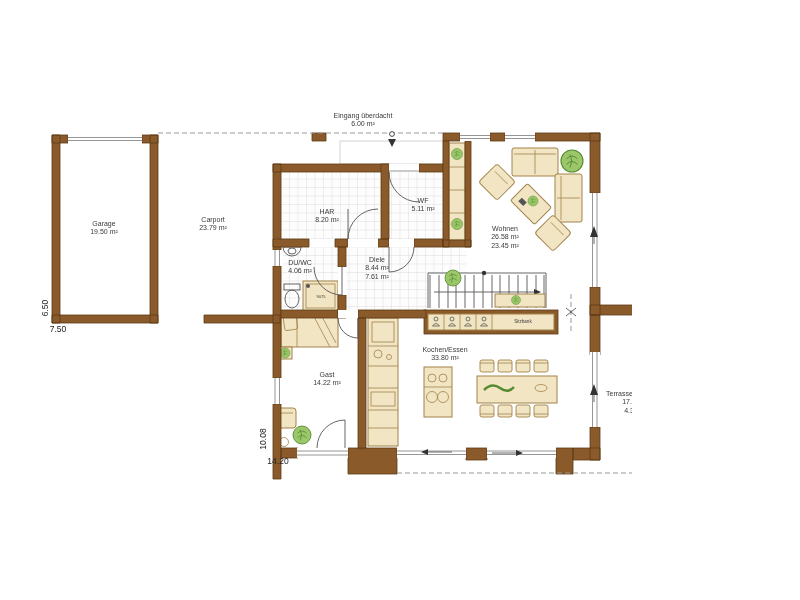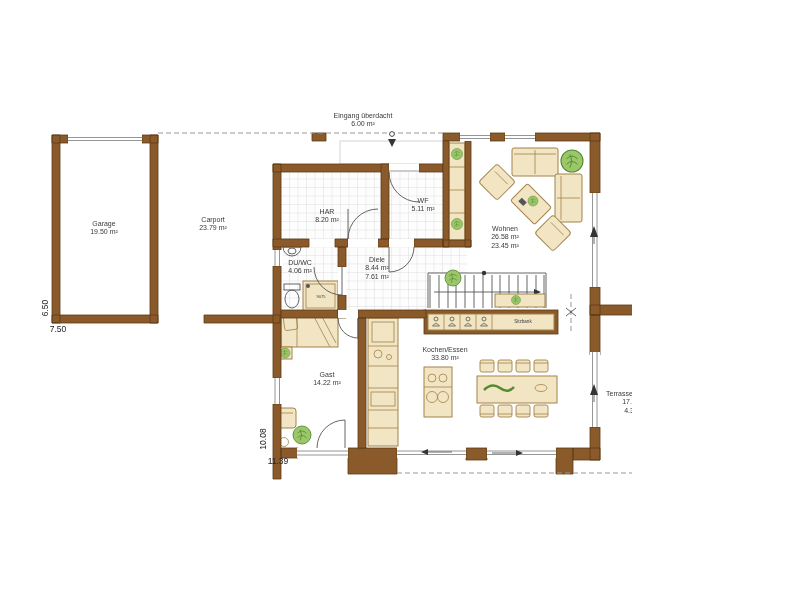--- a/index.html
+++ b/index.html
@@ -268,15 +268,15 @@
 </div>
 <div class="lbl tiny" style="left:523px;top:322px">
   <span>Sitzbank</span>
 </div>
 <div class="lbl" style="left:321px;top:297px;font-size:4px">
   <span>9075</span>
 </div>
 <div class="dim rot" style="left:45px;top:308px">6.50</div>
 <div class="dim" style="left:58px;top:329px">7.50</div>
 <div class="dim rot" style="left:263px;top:439px">10.08</div>
-<div class="dim" style="left:278px;top:461px">11.39</div>
+<div class="dim" style="left:278px;top:461px">14.20</div>
 
 </div>
 
 </body></html>

